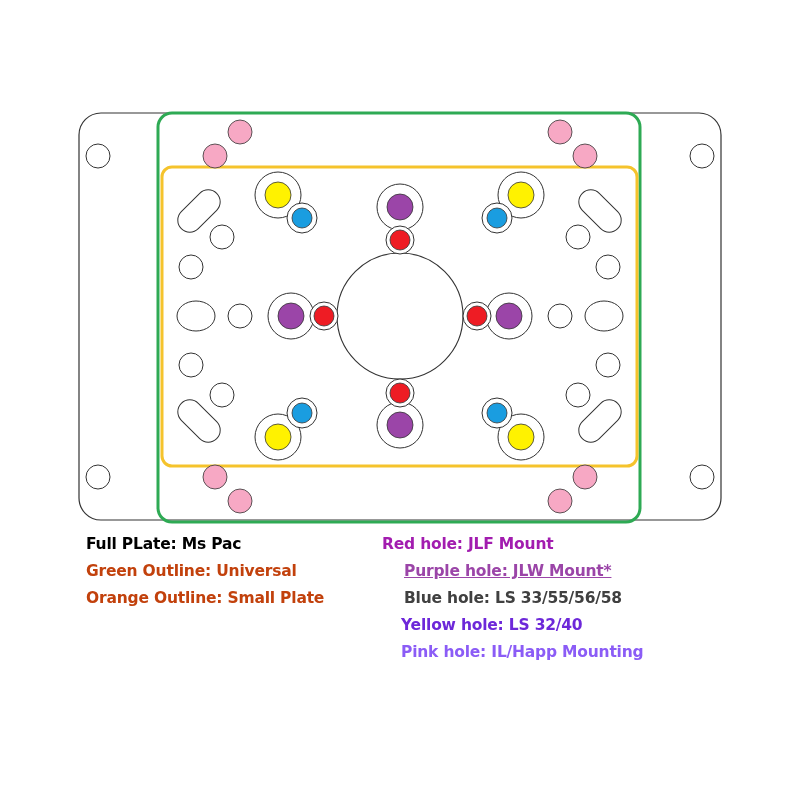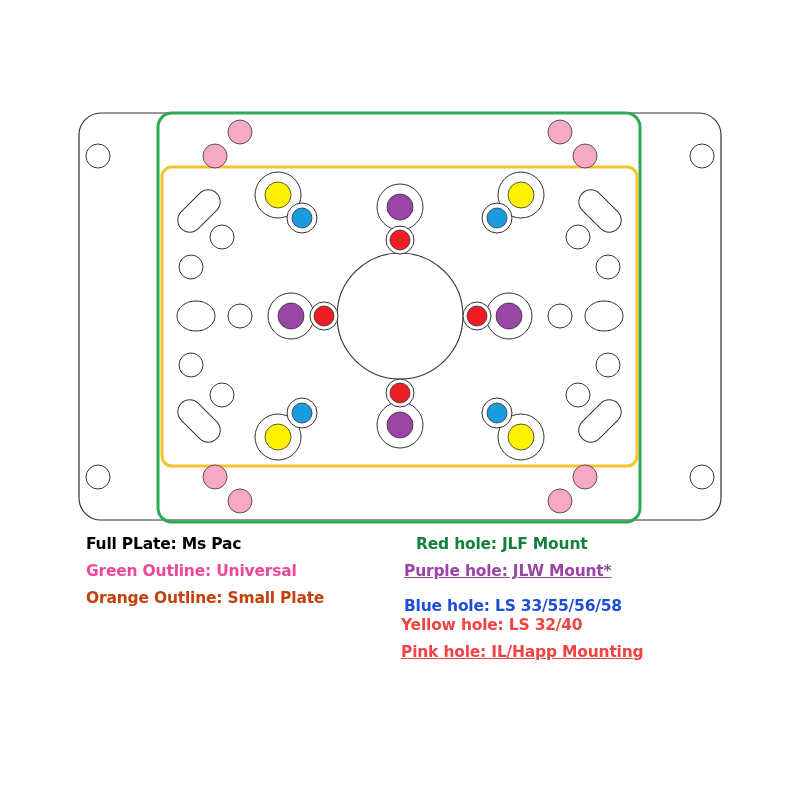--- a/index.html
+++ b/index.html
@@ -92,22 +92,22 @@
       <circle cx="585" cy="156" r="12" fill="#f7a8c4" stroke="#333333" stroke-width="0.8"></circle>
       <circle cx="215" cy="477" r="12" fill="#f7a8c4" stroke="#333333" stroke-width="0.8"></circle>
       <circle cx="240" cy="501" r="12" fill="#f7a8c4" stroke="#333333" stroke-width="0.8"></circle>
       <circle cx="585" cy="477" r="12" fill="#f7a8c4" stroke="#333333" stroke-width="0.8"></circle>
       <circle cx="560" cy="501" r="12" fill="#f7a8c4" stroke="#333333" stroke-width="0.8"></circle>
     </g>
 </svg>
 
 <div>
   <div class="legend-item" style="left: 86px; top: 535px; color: #000000;">Full PLate: Ms Pac</div>
-  <div class="legend-item" style="left: 86px; top: 562px; color: #ec4899;">Green Outline: Universal</div>
+  <div class="legend-item" style="left: 86px; top: 562px; color: #c2410c;">Green Outline: Universal</div>
   <div class="legend-item" style="left: 86px; top: 589px; color: #c2410c;">Orange Outline: Small Plate</div>
 </div>
 <div>
-  <div class="legend-item" style="left: 416px; top: 535px; color: #15803d;">Red hole: JLF Mount</div>
+  <div class="legend-item" style="left: 382px; top: 535px; color: #a21caf;">Red hole: JLF Mount</div>
   <div class="legend-item" style="left: 404px; top: 562px; color: rgb(155, 69, 168); text-decoration: underline;">Purple hole: JLW Mount*</div>
-  <div class="legend-item" style="left: 404px; top: 589px; color: #1d4ed8; margin-top: 8px;">Blue hole: LS 33/55/56/58</div>
-  <div class="legend-item" style="left: 401px; top: 616px; color: #ef4444;">Yellow hole: LS 32/40</div>
-  <div class="legend-item" style="left: 401px; top: 643px; color: #ef4444; text-decoration: underline;">Pink hole: IL/Happ Mounting</div>
+  <div class="legend-item" style="left: 404px; top: 589px; color: #404040;">Blue hole: LS 33/55/56/58</div>
+  <div class="legend-item" style="left: 401px; top: 616px; color: #6d28d9;">Yellow hole: LS 32/40</div>
+  <div class="legend-item" style="left: 401px; top: 643px; color: #8b5cf6;">Pink hole: IL/Happ Mounting</div>
 </div>
 
 </body></html>

